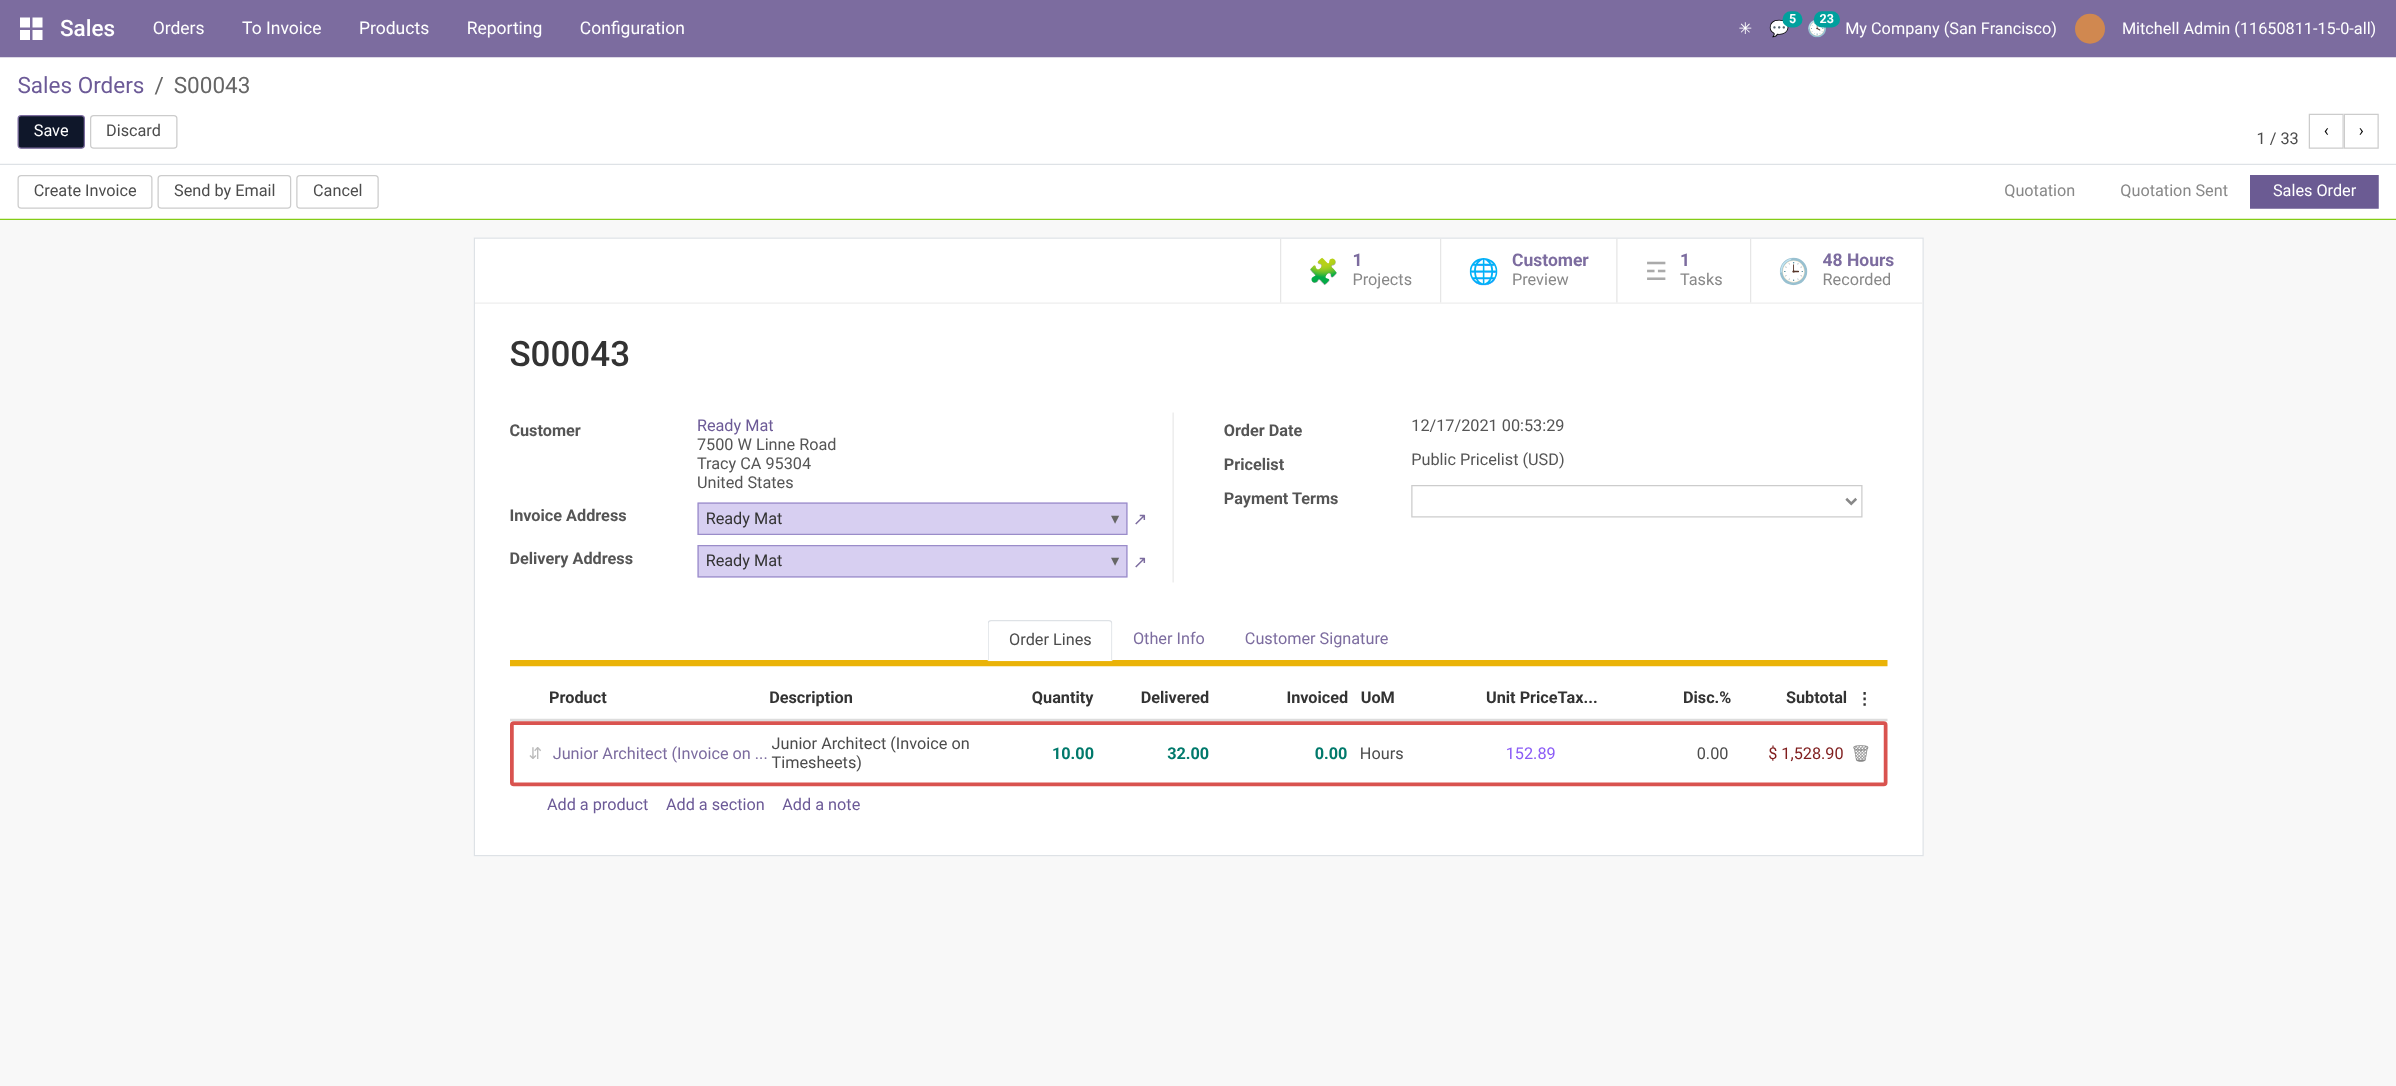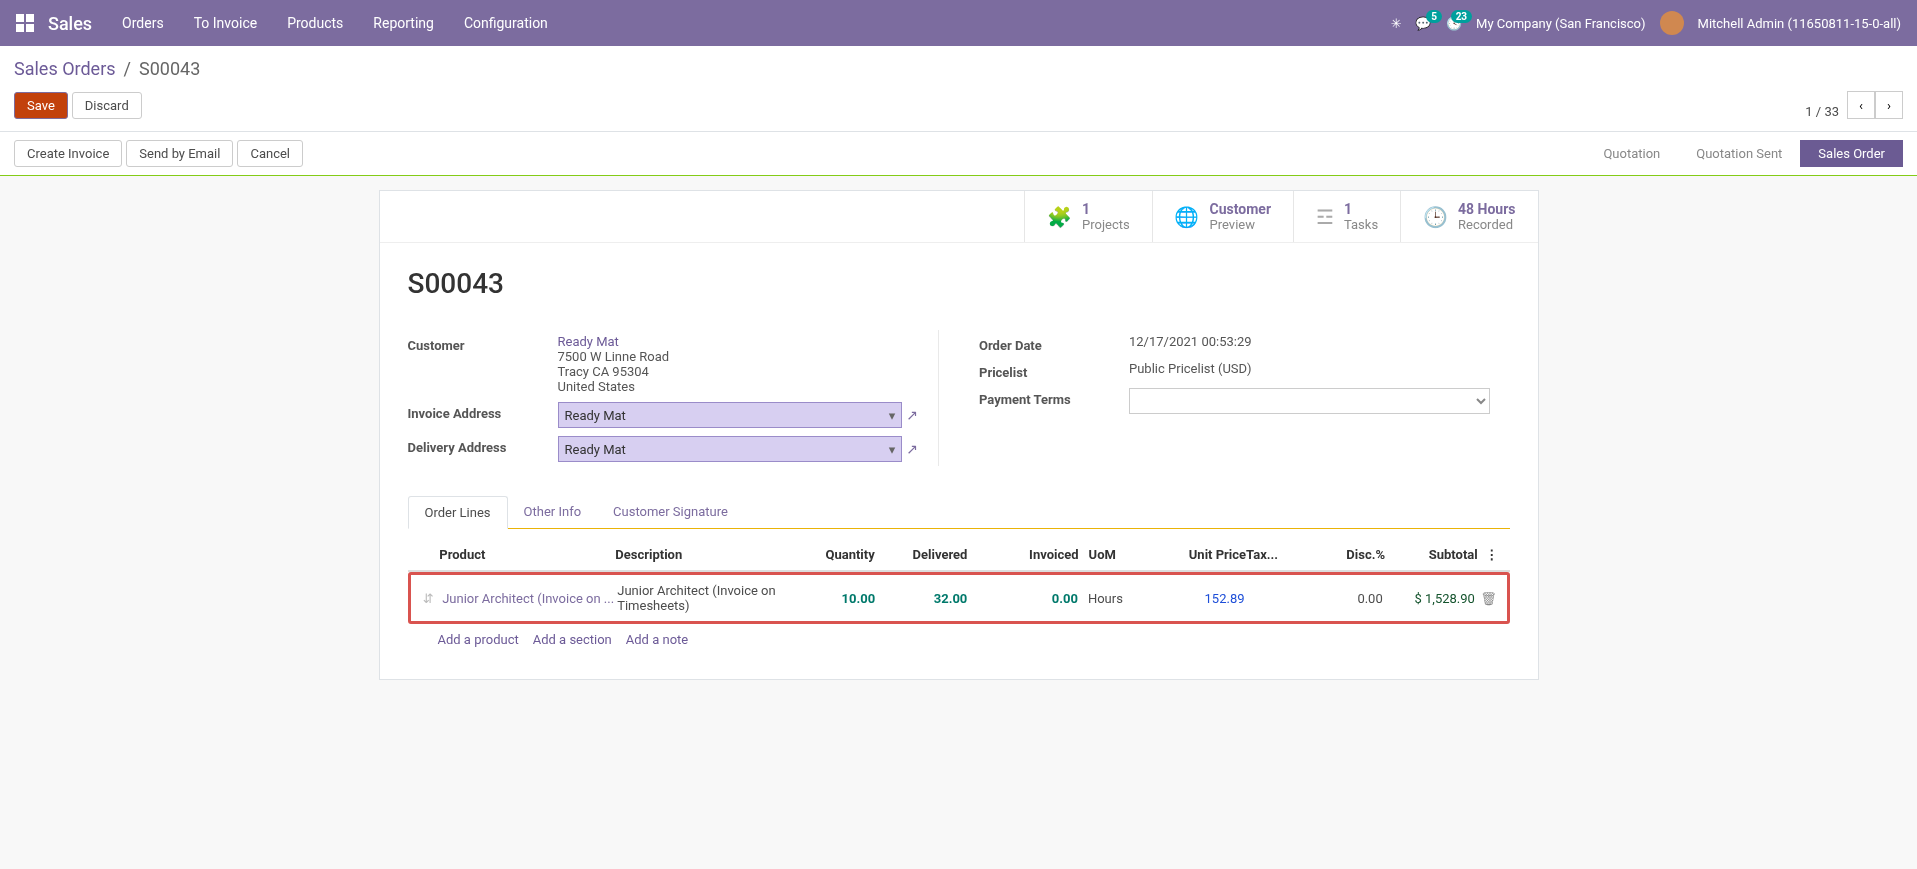--- a/index.html
+++ b/index.html
@@ -12,21 +12,21 @@
 .topnav .menu a { color: #fff; text-decoration: none; font-size: 14px; }
 .topnav .right { margin-left: auto; display: flex; align-items: center; gap: 14px; }
 .badge-wrap { position: relative; }
 .pill { background: #00a09d; color: #fff; font-size: 10px; font-weight: 700; padding: 1px 5px; border-radius: 8px; position: absolute; top: -6px; right: -10px; }
 .avatar { width: 24px; height: 24px; border-radius: 50%; background: #d08850; }
 .subhead { background: #fff; border-bottom: 1px solid #dee2e6; padding: 12px 14px 0; }
 .breadcrumb { font-size: 18px; color: #666; display: flex; gap: 8px; }
 .breadcrumb a { color: #6c5a97; text-decoration: none; }
 .subhead-row { display: flex; align-items: center; padding: 12px 0; }
 .btn { border: 1px solid #ccc; background: #fff; padding: 5px 12px; font-size: 13px; border-radius: 3px; cursor: pointer; margin-right: 4px; color: #4c4c4c; }
-.btn.primary { background: #c2410c; color: #fff; border-color: #7c6c9f; }
+.btn.primary { background: #0f172a; color: #fff; border-color: #7c6c9f; }
 .pager { margin-left: auto; display: flex; align-items: flex-end; gap: 8px; font-size: 13px; color: #4c4c4c; }
 .pager .arrows { display: flex; }
 .pager button { width: 28px; height: 28px; border: 1px solid #ccc; background: #fff; cursor: pointer; }
 .actionbar { background: #fff; border-bottom: 1px solid #84cc16; padding: 8px 14px; display: flex; align-items: center; }
 .statusbar { margin-left: auto; display: flex; align-items: center; }
 .status-step { padding: 6px 18px; color: #888; font-size: 13px; position: relative; }
 .status-step.active { background: #6b5b93; color: #fff; }
 .status-step.active::before { content:""; position:absolute; left:-10px; top:0; border-top: 15px solid transparent; border-bottom: 15px solid transparent; border-left: 10px solid #fff; }
 .main { max-width: 1160px; margin: 14px auto; background: #fff; border: 1px solid #dee2e6; }
 .statbtns { display: flex; justify-content: flex-end; border-bottom: 1px solid #eee; }
@@ -40,38 +40,38 @@
 .col { flex: 1; border-right: 1px solid #e9e9e9; padding-right: 20px; margin-bottom: 20px; }
 .frow { display: flex; align-items: flex-start; padding: 4px 0; }
 .flabel { width: 150px; font-weight: 700; color: #555; font-size: 13px; padding-top: 4px; }
 .fval { flex: 1; font-size: 13px; color: #555; }
 .fval a { color: #6c5a97; text-decoration: none; }
 .m2o { display: flex; align-items: center; gap: 4px; }
 .m2o-input { flex: 1; background: #d7cff1; border: 1px solid #9a8cc9; height: 26px; padding: 0 6px; display: flex; align-items: center; justify-content: space-between; color: #333; }
 .m2o-input .car { color: #666; }
 .m2o-external { color: #7c6c9f; font-size: 14px; cursor: pointer; }
 select.empty { width: 100%; height: 26px; border: 1px solid #ccc; background: #fff; color: #888; font-size: 13px; }
-.tabs { display: flex; border-bottom: 1px solid #eab308; margin-top: 10px; }
+.tabs { display: flex; border-bottom: 5px solid #eab308; margin-top: 10px; justify-content: center; }
 .tab { padding: 8px 16px; font-size: 13px; color: #7c6c9f; cursor: pointer; }
 .tab.active { border: 1px solid #dee2e6; border-bottom: 1px solid #fff; margin-bottom: -1px; color: #4c4c4c; background: #fff; border-radius: 3px 3px 0 0; }
 .olgrid { margin-top: 10px; }
 .ogr-head { display: flex; background: #fff; border-bottom: 2px solid #ddd; font-size: 13px; font-weight: 700; color: #333; padding: 8px 4px; }
 .hbox { border: 3px solid #d9534f; border-radius: 3px; }
 .ogr-row { display: flex; align-items: center; padding: 8px 4px; font-size: 13px; }
 .c-handle { width: 30px; color: #bbb; text-align: center; }
 .c-product { width: 190px; color: #7c6c9f; white-space: nowrap; overflow: hidden; text-overflow: ellipsis; }
 .c-desc { width: 200px; color: #4c4c4c; }
 .c-qty { width: 80px; text-align: right; color: #00796b; font-weight: 700; }
 .c-del { width: 100px; text-align: right; color: #00796b; font-weight: 700; }
 .c-inv { width: 120px; text-align: right; color: #00796b; font-weight: 700; }
 .c-uom { width: 80px; padding-left: 10px; color: #4c4c4c; }
-.c-price { width: 100px; text-align: right; color: #1d4ed8; }
+.c-price { width: 100px; text-align: right; color: #8b5cf6; }
 .c-tax { width: 70px; color: #4c4c4c; }
 .c-disc { width: 80px; text-align: right; color: #4c4c4c; }
-.c-sub { width: 100px; text-align: right; color: #14532d; }
+.c-sub { width: 100px; text-align: right; color: #7f1d1d; }
 .c-del-btn { width: 30px; text-align: center; color: #888; cursor: pointer; }
 .ogr-head div { font-weight: 700; color: #333 !important; }
 .addrow { padding: 8px 30px; display: flex; gap: 14px; }
 .addrow a { color: #6c5a97; text-decoration: none; font-size: 13px; }
 </style>
 </head>
 <body>
 
 <div class="topnav">
   <div class="apps">

